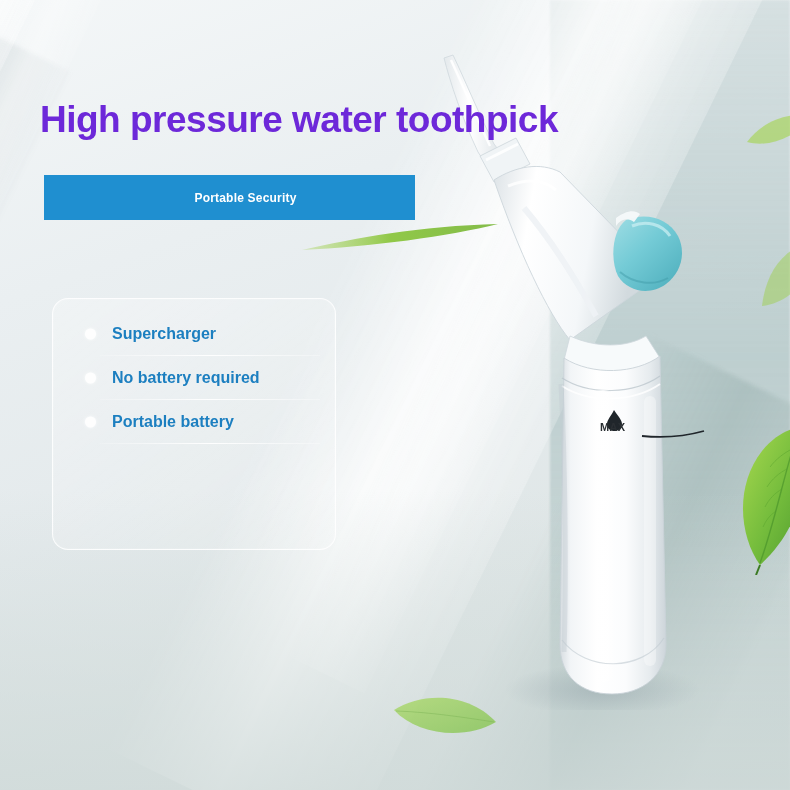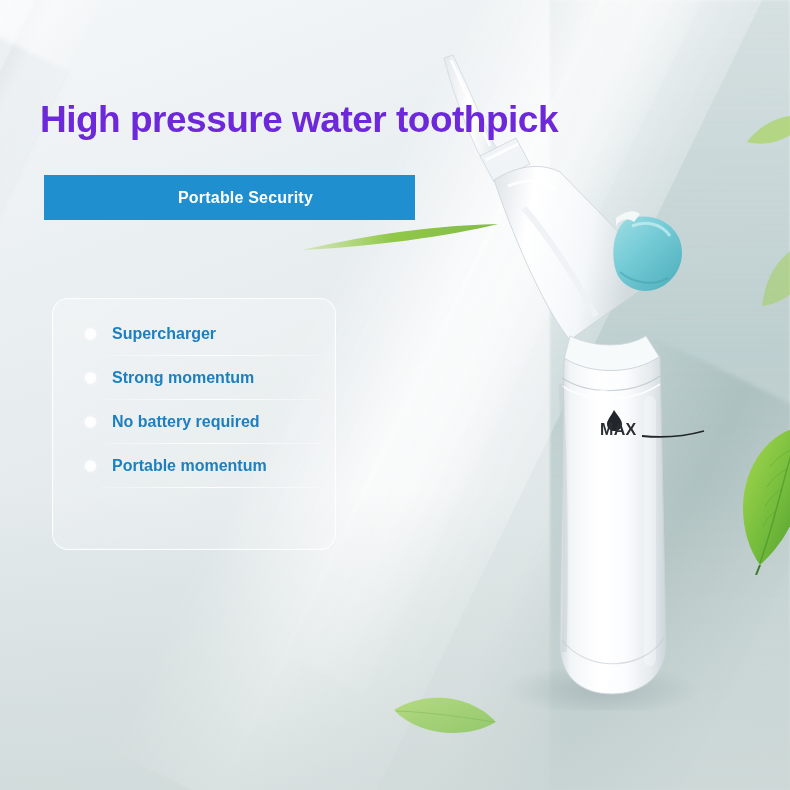--- a/index.html
+++ b/index.html
@@ -43,41 +43,41 @@
   .leaf-tr{position:absolute;left:745px;top:112px;width:70px;height:40px;opacity:.75;}
   .leaf-mr{position:absolute;left:758px;top:240px;width:60px;height:70px;opacity:.6;}
 
   
   .headline{position:absolute;left:40px;top:100px;width:600px;
     font-size:37px;font-weight:bold;letter-spacing:-.5px;
     color:#6d28d9;line-height:1.1;white-space:nowrap;}
 
   .banner{position:absolute;left:44px;top:175px;width:371px;height:45px;
     background:#1f8fd0;display:flex;align-items:center;justify-content:center;}
-  .banner span{color:#ffffff;font-size:16px;font-weight:bold;letter-spacing:.2px;margin-left:32px;}
+  .banner span{color:#ffffff;font-size:12px;font-weight:bold;letter-spacing:.2px;margin-left:32px;}
 
   
   .card{position:absolute;left:52px;top:298px;width:282px;height:250px;
     border:1px solid rgba(255,255,255,.85);border-radius:16px;
     background:linear-gradient(145deg,rgba(255,255,255,.30),rgba(255,255,255,.12));
     box-shadow:0 0 0 1px rgba(255,255,255,.10) inset;}
   .flist{position:absolute;left:52px;top:298px;width:282px;height:250px;
     display:flex;flex-direction:column;justify-content:flex-start;padding-top:14px;box-sizing:border-box;}
   .frow{position:relative;height:44px;display:flex;align-items:center;padding-left:33px;}
   .bullet{position:absolute;left:33px;top:50%;transform:translateY(-50%);
     width:11px;height:11px;border-radius:50%;background:#ffffff;opacity:.95;
     box-shadow:0 0 3px rgba(255,255,255,.9);}
   .flabel{margin-left:27px;font-size:16px;font-weight:bold;color:#1c7fc0;white-space:nowrap;}
   .fsep{position:absolute;left:48px;right:14px;bottom:0;height:1px;
     background:linear-gradient(90deg,rgba(255,255,255,.15),rgba(255,255,255,.95),rgba(255,255,255,.25));}
 
   
   .product{position:absolute;left:420px;top:40px;width:340px;height:670px;}
   .maxmark{position:absolute;left:600px;top:408px;width:110px;height:34px;}
-  .maxtext{position:absolute;left:600px;top:421px;font-size:16px;font-weight:bold;
+  .maxtext{position:absolute;left:600px;top:421px;font-size:11px;font-weight:bold;
     color:#2a2f33;letter-spacing:.3px;font-family:"Liberation Sans",sans-serif;}
 </style>
 </head>
 <body>
 
 <div id="stage">
 
   <div class="bg-base"></div>
   <div class="darkband"></div>
   <div class="streak s1"></div>
@@ -226,28 +226,23 @@
 
   <div class="card"></div>
   <div class="flist">
     <div class="frow">
       <span class="bullet"></span>
       <span class="flabel">Supercharger</span>
       <span class="fsep"></span>
     </div>
     <div class="frow">
       <span class="bullet"></span>
-      <span class="flabel">Strong momentum</span>
-      <span class="fsep"></span>
-    </div>
-    <div class="frow">
-      <span class="bullet"></span>
       <span class="flabel">No battery required</span>
       <span class="fsep"></span>
     </div>
     <div class="frow">
       <span class="bullet"></span>
-      <span class="flabel">Portable momentum</span>
+      <span class="flabel">Portable battery</span>
       <span class="fsep"></span>
     </div>
   </div>
 
 </div>
 
 </body></html>

